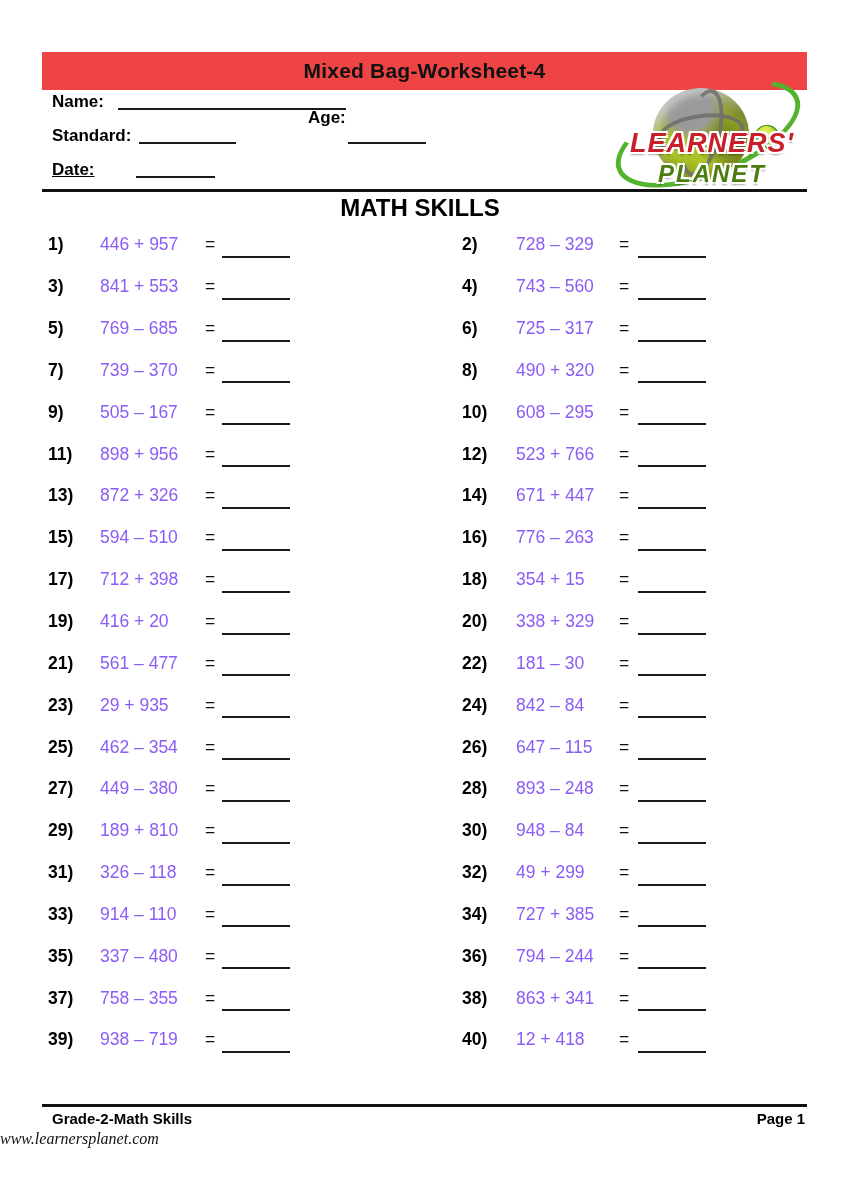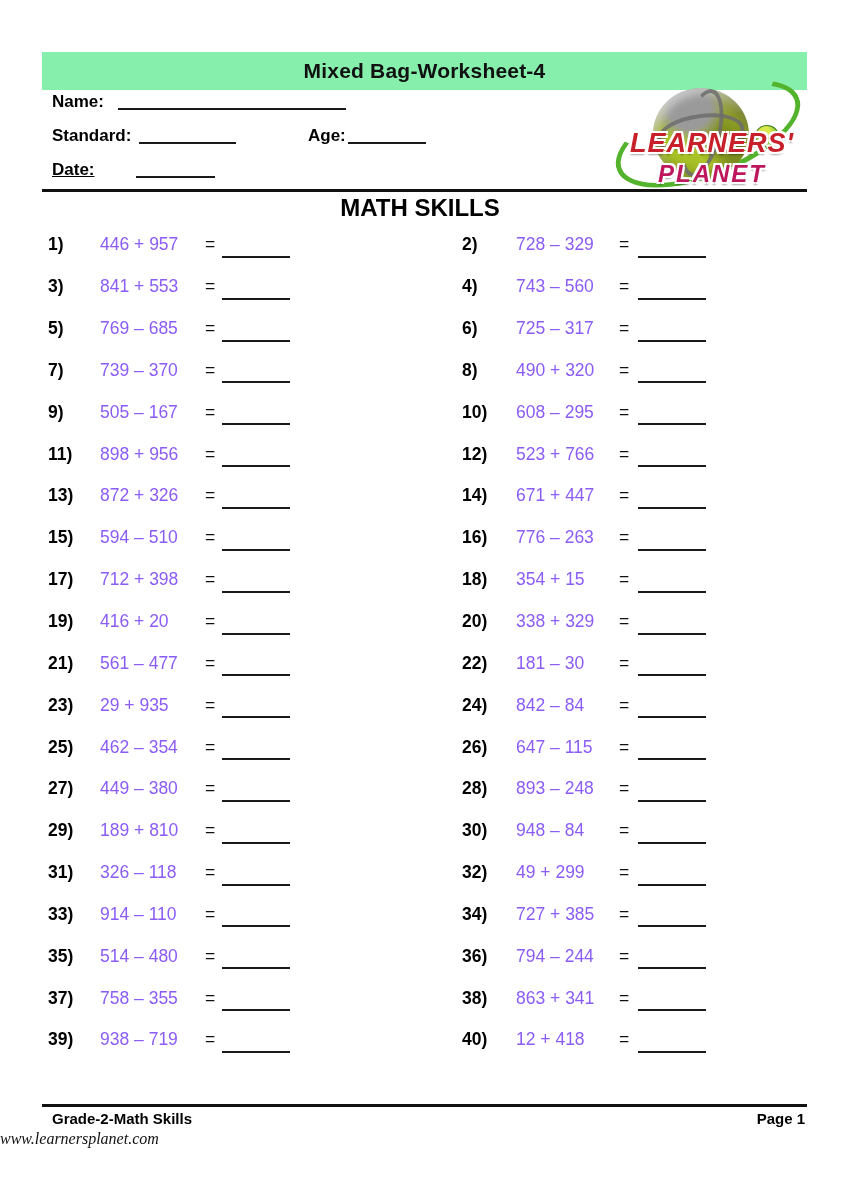--- a/index.html
+++ b/index.html
@@ -10,21 +10,21 @@
     font-family: "Liberation Sans", sans-serif;
     color: #1a1a1a;
     position: relative;
     overflow: hidden;
   }
   .page { position: absolute; inset: 0; }
 
   
   .title-bar {
     position: absolute; left: 42px; top: 52px; width: 765px; height: 38px;
-    background: #86efac;
+    background: #ef4444;
     display: flex; align-items: center; justify-content: center;
   }
   .title-bar .title {
     font-size: 21px; font-weight: bold; color: #111;
     letter-spacing: 0.2px;
   }
 
   .form-label { position: absolute; font-weight: bold; font-size: 17px; color: #000; }
   .blank {
     position: absolute; border-bottom: 2px solid #1a1a1a; height: 16px;
@@ -57,21 +57,21 @@
     position: absolute; left: 143px; top: 41px; width: 24px; height: 22px; border-radius: 50%;
     background: radial-gradient(circle at 35% 30%, #d8e94a 0 30%, #7cc230 70%, #4d9a22 100%);
     border: 1px solid #3f7d1d;
   }
   .logo-word { position: absolute; width: 100%; text-align: center; font-weight: bold; font-style: italic; }
   .logo-word.red {
     top: 44px; font-size: 27px; letter-spacing: 1px; color: #c8202a;
     text-shadow: -2px -2px 0 #fff, 2px -2px 0 #fff, -2px 2px 0 #fff, 2px 2px 0 #fff, 0 3px 2px rgba(0,0,0,0.35);
   }
   .logo-word.blue {
-    top: 76px; font-size: 24px; letter-spacing: 2px; color: #be185d;
+    top: 76px; font-size: 24px; letter-spacing: 2px; color: #4d7c0f;
     text-shadow: -2px -2px 0 #fff, 2px -2px 0 #fff, -2px 2px 0 #fff, 2px 2px 0 #fff, 0 3px 2px rgba(0,0,0,0.35);
   }
 
   .rule { position: absolute; left: 42px; width: 765px; height: 3px; background: #111; }
   .rule.top-rule { top: 189px; }
   .rule.bottom-rule { top: 1104px; }
 
   .section-title {
     position: absolute; left: 0; top: 194px; width: 840px;
     text-align: center; font-size: 24px; font-weight: bold; color: #000;
@@ -116,21 +116,21 @@
   <div class="title-bar">
     <span class="title">Mixed Bag-Worksheet-4</span>
   </div>
 
   <span class="form-label" style="left:52px; top:92px;">Name:</span>
   <span class="blank" style="left:118px; top:94px; width:228px;"></span>
 
   <span class="form-label" style="left:52px; top:126px;">Standard:</span>
   <span class="blank" style="left:139px; top:128px; width:97px;"></span>
 
-  <span class="form-label" style="left:308px; top:126px;">Age:</span>
+  <span class="form-label" style="left:308px; top:108px;">Age:</span>
   <span class="blank" style="left:348px; top:128px; width:78px;"></span>
 
   <span class="form-label" style="left:52px; top:160px;text-decoration:underline;">Date:</span>
   <span class="blank" style="left:136px; top:162px; width:79px;"></span>
 
   <div class="logo">
     <div class="orbit"></div>
     <div class="globe">
       <div class="meridian m1"></div>
       <div class="meridian m2"></div>
@@ -379,21 +379,21 @@
         <div class="prob right-col">
           <span class="pnum">34)</span>
           <span class="pexpr">727 + 385</span>
           <span class="peq">=</span>
           <span class="pline"></span>
         </div>
       </div>
       <div class="prob-row">
         <div class="prob left-col">
           <span class="pnum">35)</span>
-          <span class="pexpr">514 – 480</span>
+          <span class="pexpr">337 – 480</span>
           <span class="peq">=</span>
           <span class="pline"></span>
         </div>
         <div class="prob right-col">
           <span class="pnum">36)</span>
           <span class="pexpr">794 – 244</span>
           <span class="peq">=</span>
           <span class="pline"></span>
         </div>
       </div>

